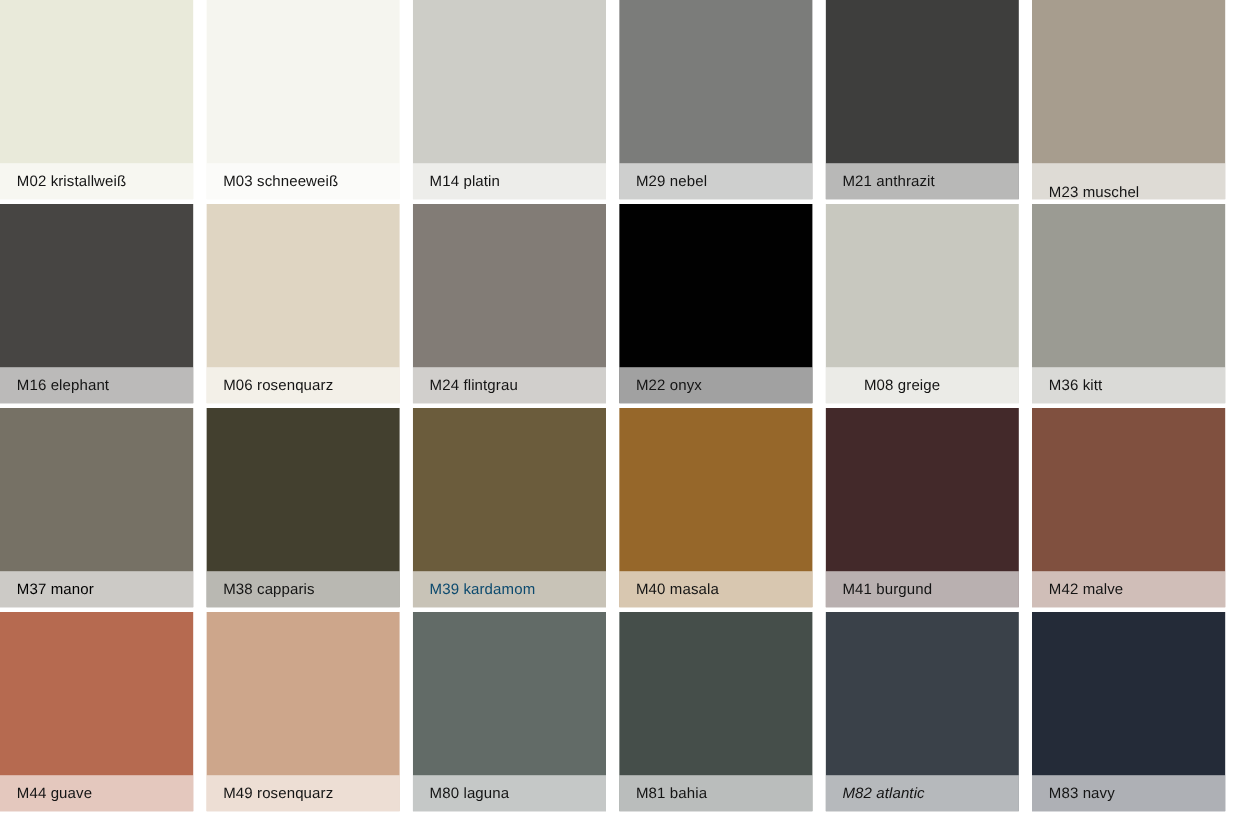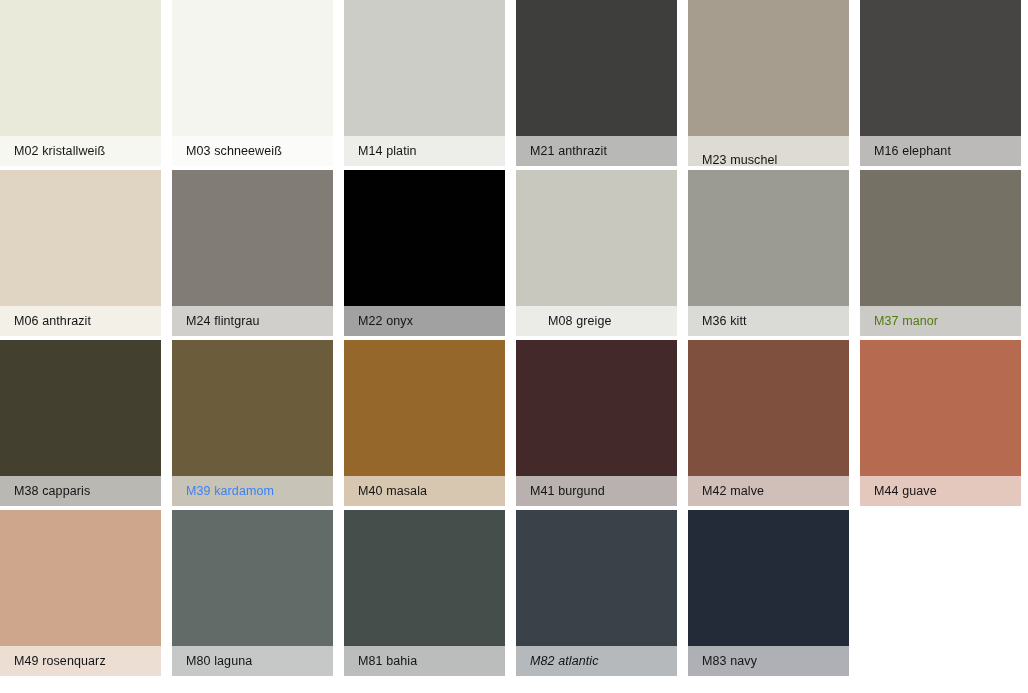--- a/index.html
+++ b/index.html
@@ -72,41 +72,47 @@
         <span class="swatch-label-text" style="color: rgb(20, 20, 20);">M03 schneeweiß</span>
       </div>
     </div>
     <div class="swatch">
       <div class="swatch-fill" style="background: rgb(205, 205, 199);"></div>
       <div class="swatch-label" style="background: rgba(255, 255, 255, 0.63);">
         <span class="swatch-label-text" style="color: rgb(20, 20, 20);">M14 platin</span>
       </div>
     </div>
     <div class="swatch">
+      <div class="swatch-fill" style="background: rgb(123, 124, 122);"></div>
+      <div class="swatch-label" style="background: rgba(255, 255, 255, 0.63);">
+        <span class="swatch-label-text" style="color: rgb(20, 20, 20);">M29 nebel</span>
+      </div>
+    </div>
+    <div class="swatch">
       <div class="swatch-fill" style="background: rgb(62, 62, 61);"></div>
       <div class="swatch-label" style="background: rgba(255, 255, 255, 0.63);">
         <span class="swatch-label-text" style="color: rgb(20, 20, 20);">M21 anthrazit</span>
       </div>
     </div>
     <div class="swatch">
       <div class="swatch-fill" style="background: rgb(167, 157, 142);"></div>
       <div class="swatch-label" style="background: rgba(255, 255, 255, 0.63); align-items: flex-end;">
         <span class="swatch-label-text" style="color: rgb(20, 20, 20);">M23 muschel</span>
       </div>
     </div>
     <div class="swatch">
       <div class="swatch-fill" style="background: rgb(71, 69, 67);"></div>
       <div class="swatch-label" style="background: rgba(255, 255, 255, 0.63);">
         <span class="swatch-label-text" style="color: rgb(20, 20, 20);">M16 elephant</span>
       </div>
     </div>
     <div class="swatch">
       <div class="swatch-fill" style="background: rgb(223, 213, 194);"></div>
       <div class="swatch-label" style="background: rgba(255, 255, 255, 0.63);">
-        <span class="swatch-label-text" style="color: rgb(20, 20, 20);">M06 anthrazit</span>
+        <span class="swatch-label-text" style="color: rgb(20, 20, 20);">M06 rosenquarz</span>
       </div>
     </div>
     <div class="swatch">
       <div class="swatch-fill" style="background: rgb(130, 124, 118);"></div>
       <div class="swatch-label" style="background: rgba(255, 255, 255, 0.63);">
         <span class="swatch-label-text" style="color: rgb(20, 20, 20);">M24 flintgrau</span>
       </div>
     </div>
     <div class="swatch">
       <div class="swatch-fill" style="background: rgb(1, 1, 1);"></div>
@@ -122,33 +128,33 @@
     </div>
     <div class="swatch">
       <div class="swatch-fill" style="background: rgb(155, 155, 147);"></div>
       <div class="swatch-label" style="background: rgba(255, 255, 255, 0.63);">
         <span class="swatch-label-text" style="color: rgb(20, 20, 20);">M36 kitt</span>
       </div>
     </div>
     <div class="swatch">
       <div class="swatch-fill" style="background: rgb(118, 113, 101);"></div>
       <div class="swatch-label" style="background: rgba(255, 255, 255, 0.63);">
-        <span class="swatch-label-text" style="color: #4d7c0f; text-align: center;">M37 manor</span>
+        <span class="swatch-label-text" style="color: #000000; text-align: center;">M37 manor</span>
       </div>
     </div>
     <div class="swatch">
       <div class="swatch-fill" style="background: rgb(67, 64, 47);"></div>
       <div class="swatch-label" style="background: rgba(255, 255, 255, 0.63);">
         <span class="swatch-label-text" style="color: rgb(20, 20, 20);">M38 capparis</span>
       </div>
     </div>
     <div class="swatch">
       <div class="swatch-fill" style="background: rgb(107, 92, 60);"></div>
       <div class="swatch-label" style="background: rgba(255, 255, 255, 0.63);">
-        <span class="swatch-label-text" style="color: #3b82f6;">M39 kardamom</span>
+        <span class="swatch-label-text" style="color: #0c4a6e;">M39 kardamom</span>
       </div>
     </div>
     <div class="swatch">
       <div class="swatch-fill" style="background: rgb(150, 103, 42);"></div>
       <div class="swatch-label" style="background: rgba(255, 255, 255, 0.63);">
         <span class="swatch-label-text" style="color: rgb(20, 20, 20);">M40 masala</span>
       </div>
     </div>
     <div class="swatch">
       <div class="swatch-fill" style="background: rgb(67, 41, 42);"></div>

